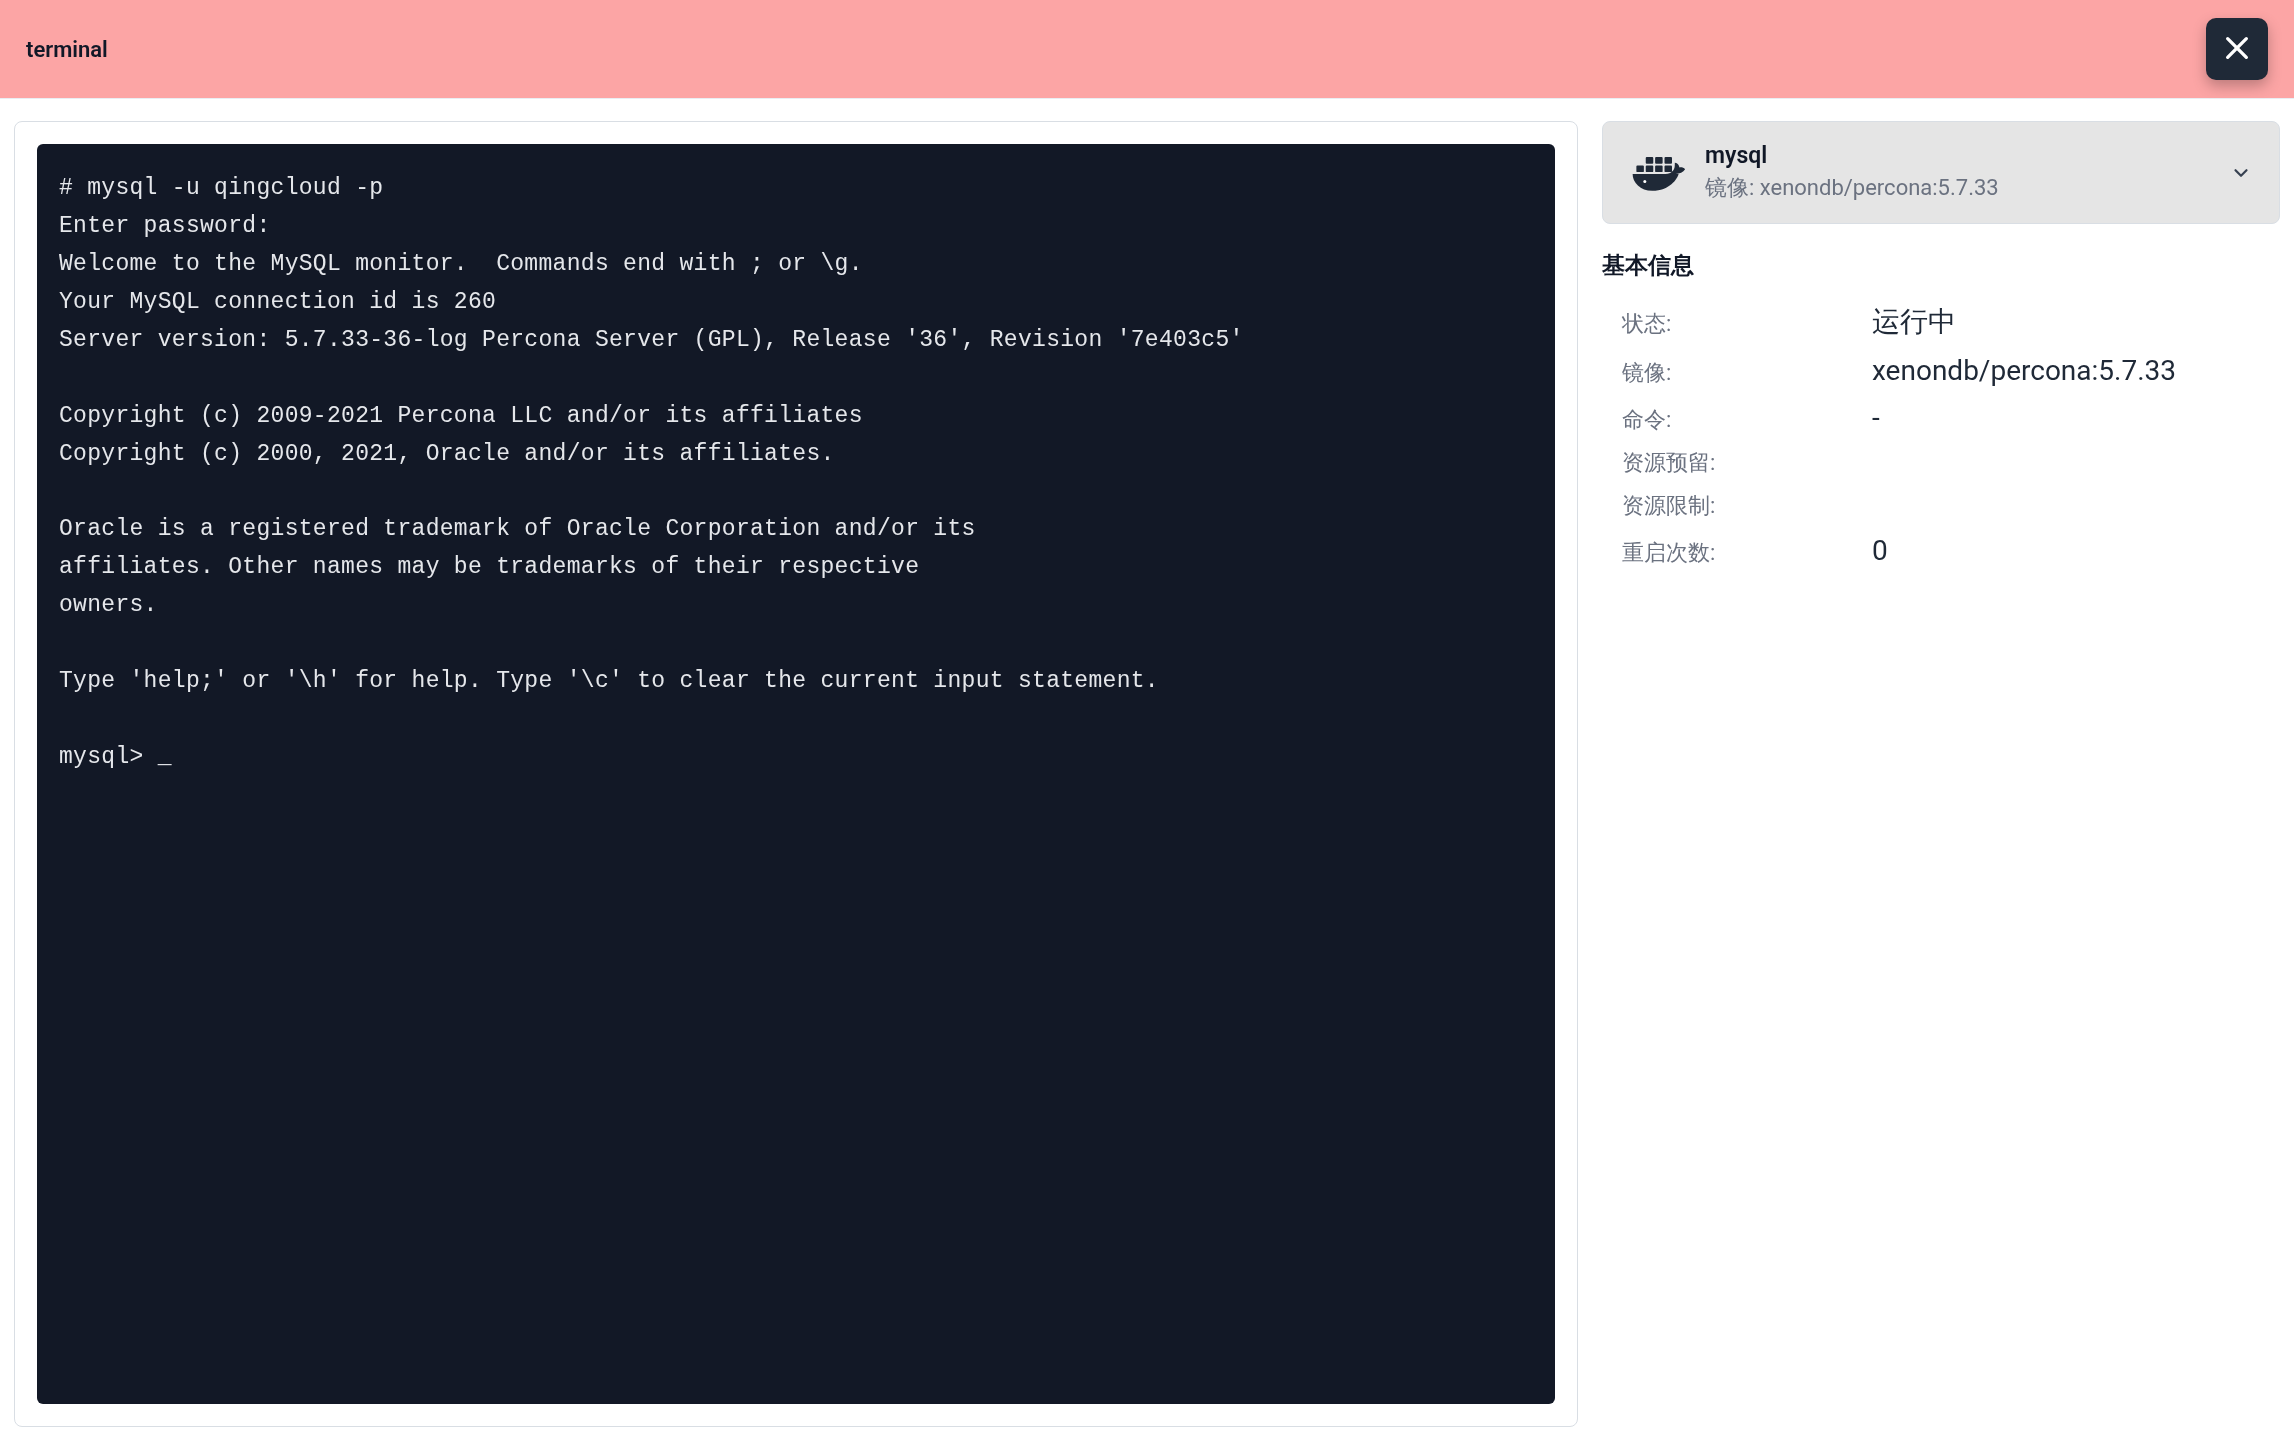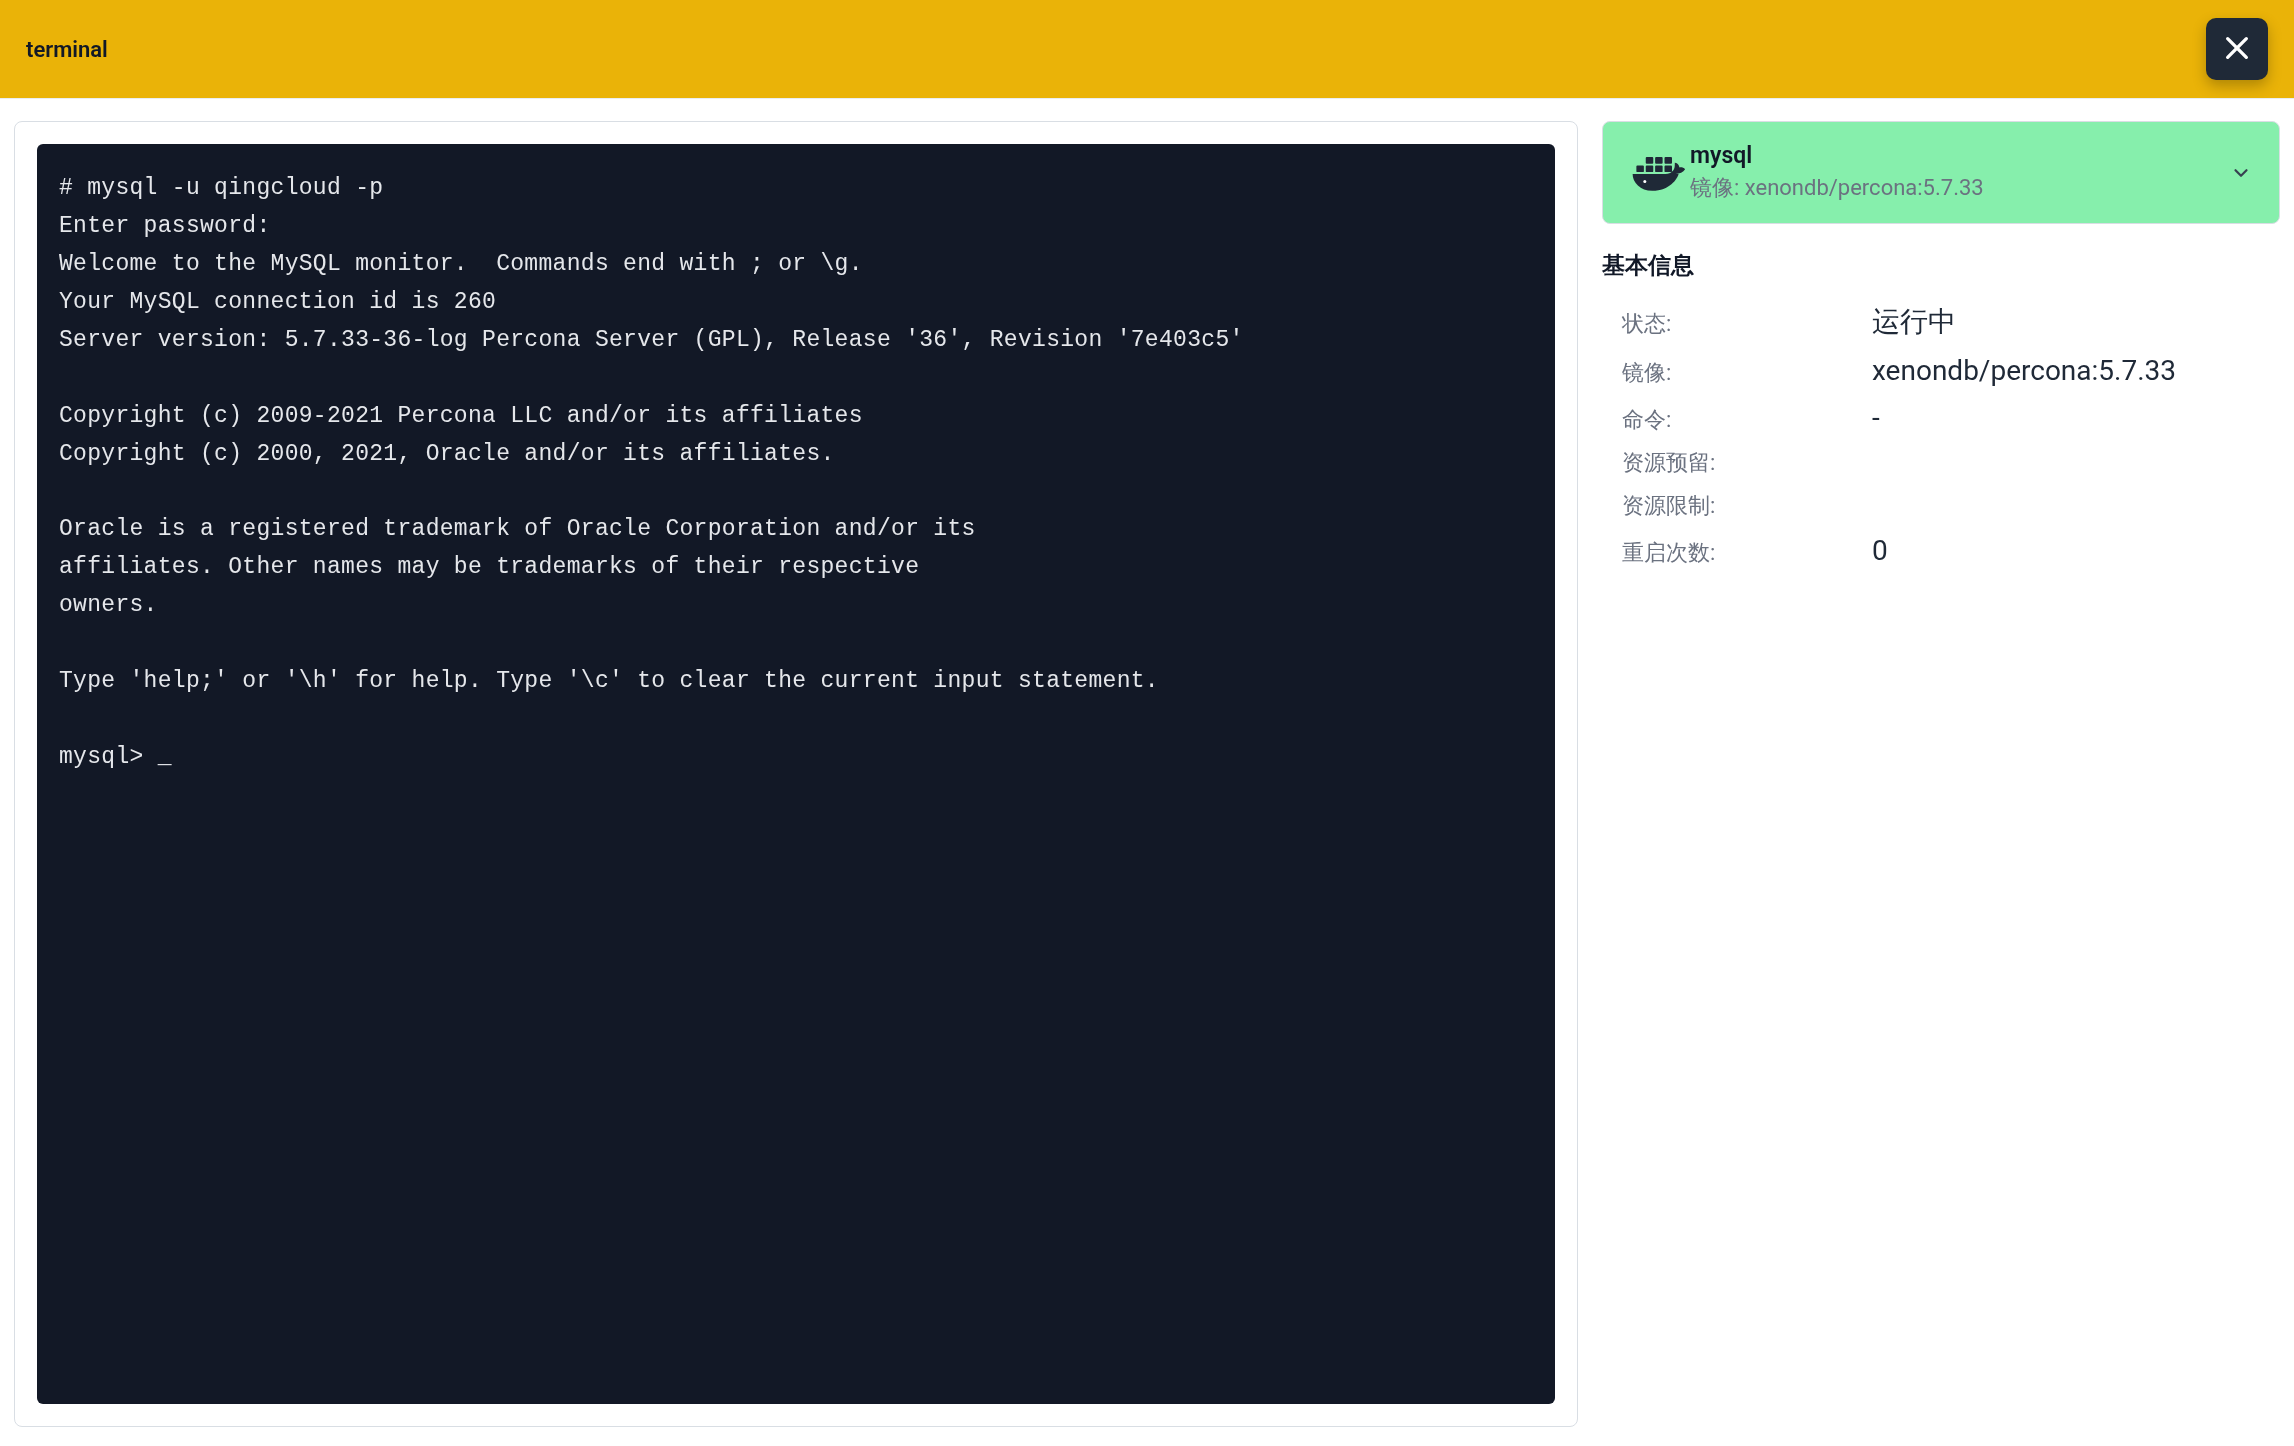--- a/index.html
+++ b/index.html
@@ -12,21 +12,21 @@
       font-family: -apple-system, BlinkMacSystemFont, "Segoe UI", Roboto, "Helvetica Neue", Arial, sans-serif;
       background: #ffffff;
       color: #1f2937;
     }
 
     .header {
       display: flex;
       align-items: center;
       justify-content: space-between;
       padding: 18px 26px;
-      background: #eab308;
+      background: #fca5a5;
       border-bottom: 1px solid #e9eef3;
     }
 
     .header-title {
       font-size: 22px;
       font-weight: 600;
       color: #111827;
     }
 
     .close-button {
@@ -87,22 +87,22 @@
       flex-direction: column;
       gap: 22px;
     }
 
     .container-card {
       border: 1px solid #d9dee4;
       border-radius: 8px;
       padding: 20px 24px;
       display: flex;
       align-items: center;
-      gap: 3px;
-      background: #86efac;
+      gap: 18px;
+      background: #e5e5e5;
       cursor: pointer;
     }
 
     .docker-icon {
       width: 60px;
       height: 60px;
       display: flex;
       align-items: center;
       justify-content: center;
       color: #1f2937;

